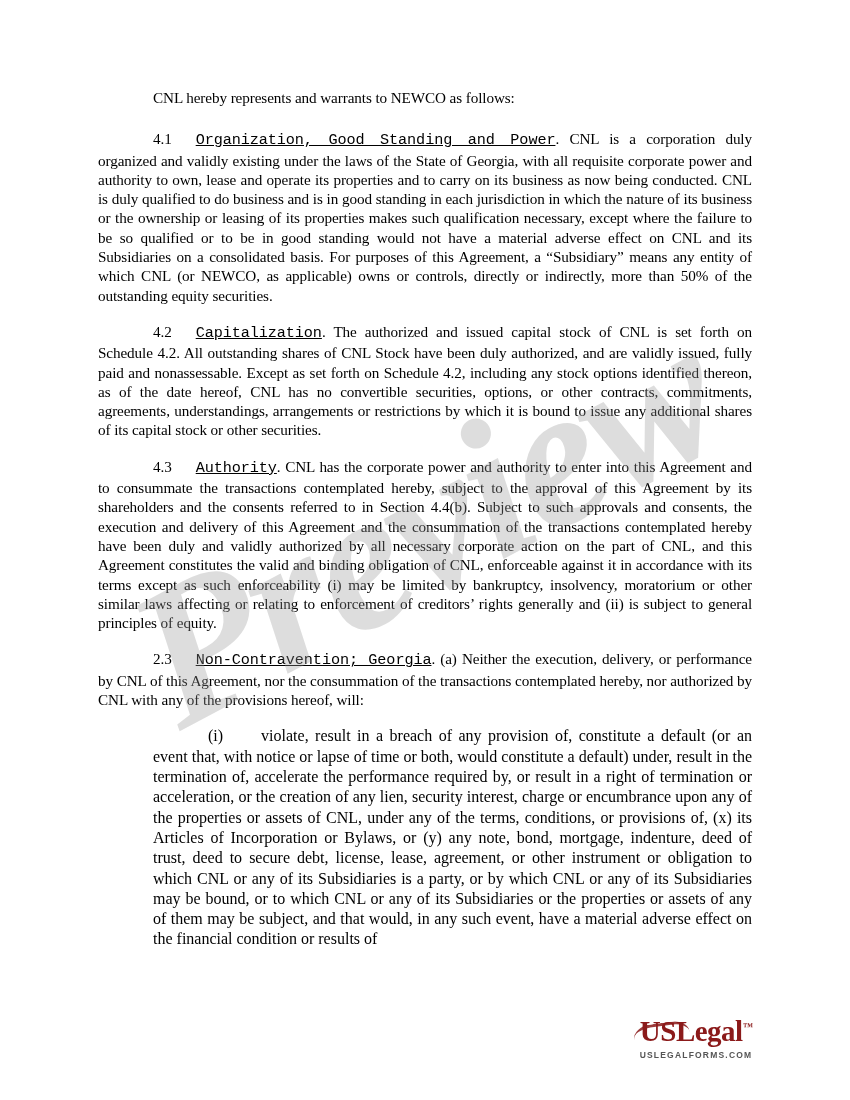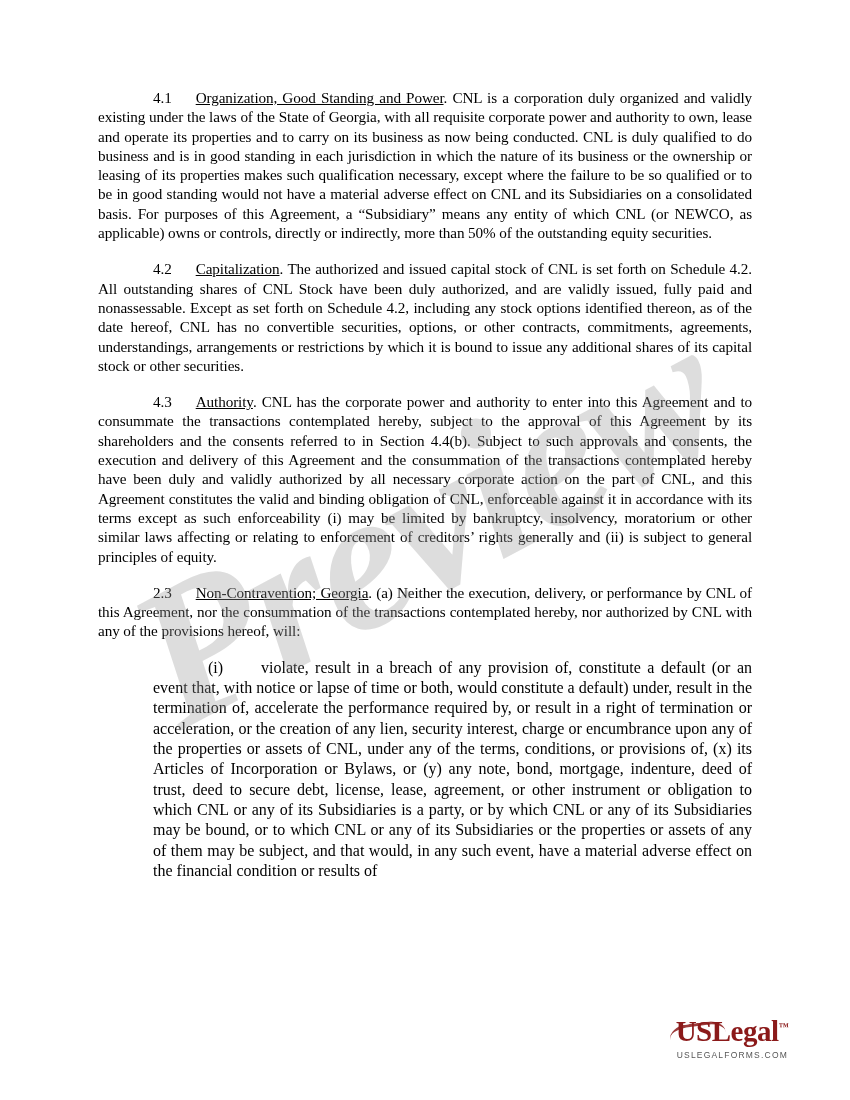--- a/index.html
+++ b/index.html
@@ -50,20 +50,21 @@
   .sec-row {
     text-indent: 55px;
   }
 
   .sec-num {
     margin-right: 24px;
   }
 
   .heading {
     text-decoration: underline;
+    font-family: Liberation Mono, monospace;
   }
 
   .sub-para {
     font-size: 16px;
     line-height: 1.27;
     text-align: justify;
     margin: 0 0 0 0;
     padding-left: 55px;
     text-indent: 55px;
   }
@@ -95,24 +96,24 @@
     color: rgba(150, 150, 150, 0.32);
     transform: rotate(-28deg);
     transform-origin: center center;
     white-space: nowrap;
     letter-spacing: -4px;
   }
 
   
   .logo {
     position: absolute;
-    right: 62px;
+    right: 70px;
     bottom: 40px;
     width: 168px;
-    text-align: right;
+    text-align: center;
     margin-top: 20px;
   }
   .logo-main {
     font-family: "Liberation Serif", serif;
     font-size: 29px;
     font-weight: bold;
     color: #8b1a1a;
     letter-spacing: -0.5px;
     line-height: 1;
     position: relative;
@@ -126,21 +127,21 @@
   }
   .logo-tm {
     font-size: 10px;
     vertical-align: super;
     color: #8b1a1a;
   }
   .logo-sub {
     margin-top: 4px;
     font-family: "Liberation Sans", sans-serif;
     font-size: 8.5px;
-    font-weight: normal;
+    font-weight: bold;
     color: #555555;
     letter-spacing: 1.2px;
   }
   .logo-swoosh {
     position: absolute;
     left: -6px;
     top: 6px;
     width: 56px;
     height: 22px;
     border-top: 3px solid #8b1a1a;
@@ -149,20 +150,21 @@
     opacity: 0.85;
   }
 </style>
 </head>
 <body>
 
 <div class="page">
 
   <div class="doc-body">
 
+    <p class="para intro">CNL hereby represents and warrants to NEWCO as follows:</p>
 
     <p class="para sec-row">
       <span class="sec-num">4.1</span><span class="heading">Organization, Good Standing and Power</span><span>. CNL is a corporation duly organized and validly existing under the laws of the State of Georgia, with all requisite corporate power and authority to own, lease and operate its properties and to carry on its business as now being conducted. CNL is duly qualified to do business and is in good standing in each jurisdiction in which the nature of its business or the ownership or leasing of its properties makes such qualification necessary, except where the failure to be so qualified or to be in good standing would not have a material adverse effect on CNL and its Subsidiaries on a consolidated basis. For purposes of this Agreement, a “Subsidiary” means any entity of which CNL (or NEWCO, as applicable) owns or controls, directly or indirectly, more than 50% of the outstanding equity securities.</span>
     </p>
 
     <p class="para sec-row">
       <span class="sec-num">4.2</span><span class="heading">Capitalization</span><span>. The authorized and issued capital stock of CNL is set forth on Schedule 4.2. All outstanding shares of CNL Stock have been duly authorized, and are validly issued, fully paid and nonassessable. Except as set forth on Schedule 4.2, including any stock options identified thereon, as of the date hereof, CNL has no convertible securities, options, or other contracts, commitments, agreements, understandings, arrangements or restrictions by which it is bound to issue any additional shares of its capital stock or other securities.</span>
     </p>
 
     <p class="para sec-row">

